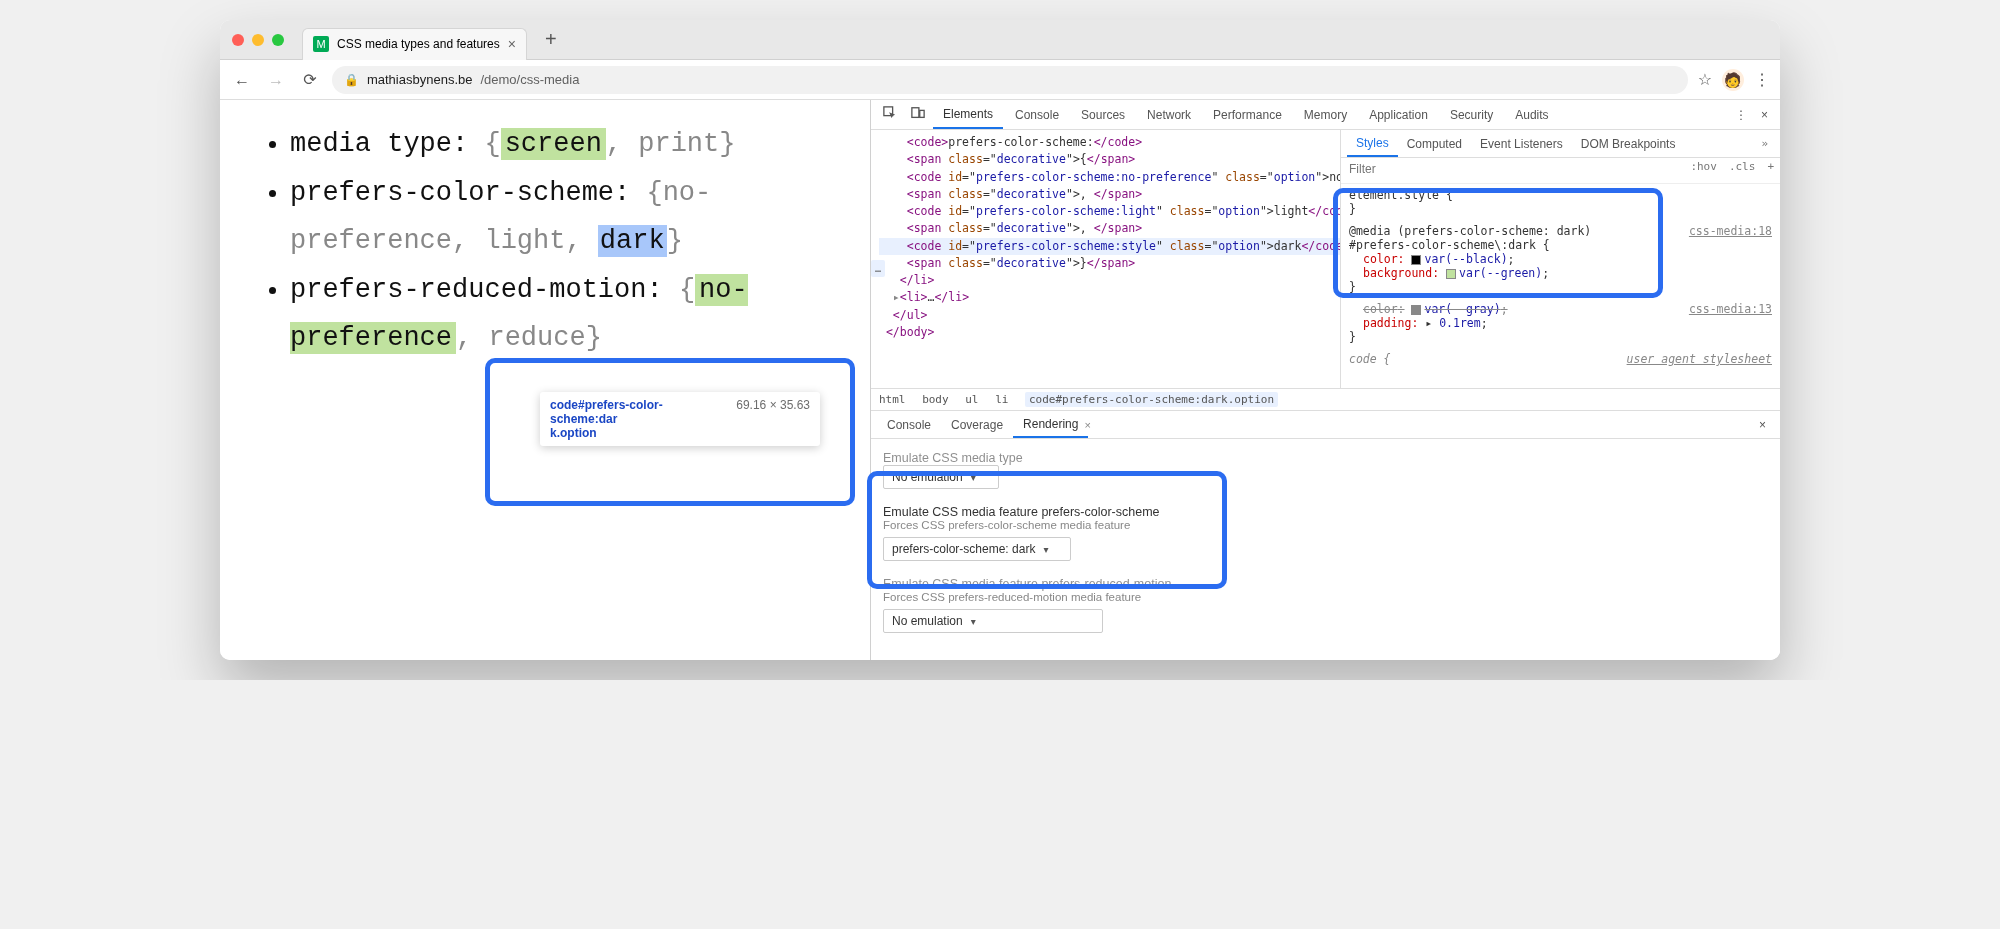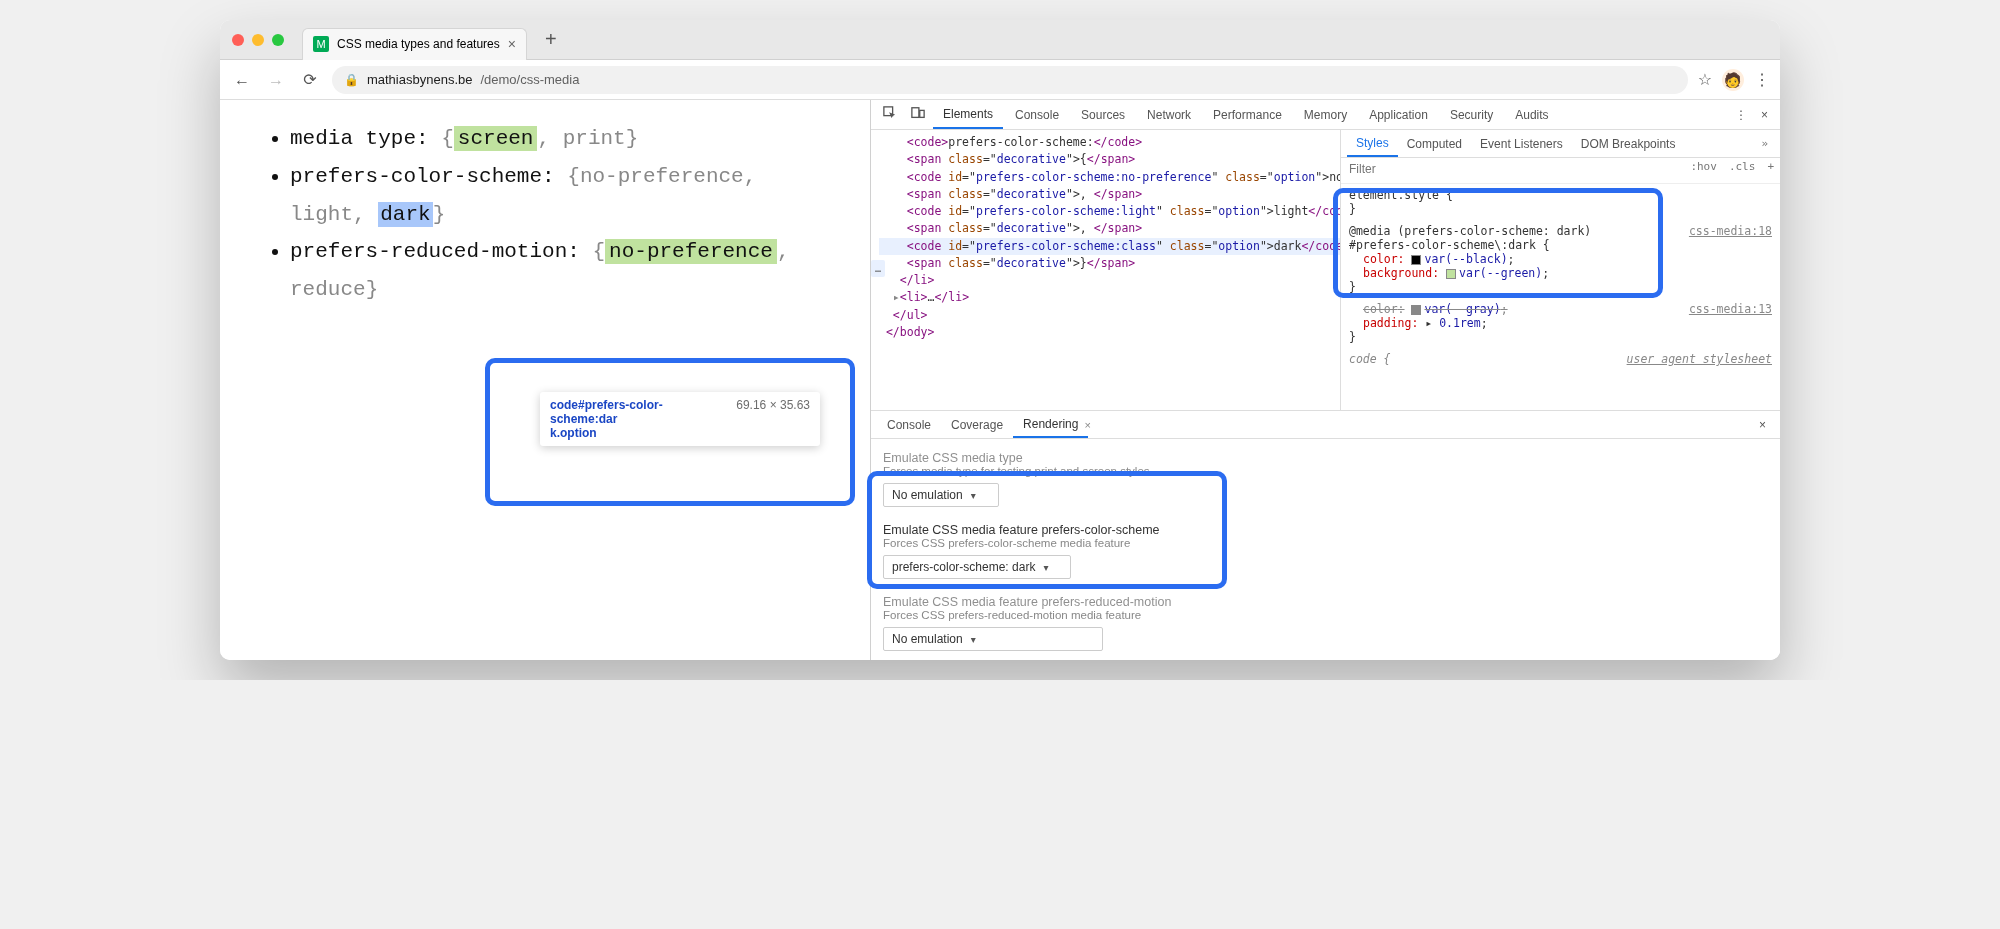--- a/index.html
+++ b/index.html
@@ -88,21 +88,21 @@
 }
 .page {
   width: 650px;
   padding: 20px 30px;
   font-family: "Courier New", monospace;
   color: #111;
   position: relative;
 }
 .page h1 { font-size: 32px; font-weight: bold; line-height: 1.5; margin-bottom: 28px; }
 .page ul { list-style: disc; padding-left: 40px; }
-.page li { font-size: 21px; line-height: 1.8; }
+.page li { font-size: 27px; line-height: 1.8; }
 .hl { background: #c0e29f; padding: 1px 4px; }
 .sel { background: #a8c7fa; padding: 1px 2px; }
 .muted { color: #888; }
 
 
 .tooltip {
   position: absolute;
   top: 292px;
   left: 320px;
   background: #fff;
@@ -348,21 +348,21 @@
 
       <div class="dt-split">
 
         <div class="dom-pane">
 <div class="dom-line">    <span class="dom-tag">&lt;code&gt;</span><span class="dom-text">prefers-color-scheme:</span><span class="dom-tag">&lt;/code&gt;</span></div>
 <div class="dom-line">    <span class="dom-tag">&lt;span </span><span class="dom-attr">class</span><span>="</span><span class="dom-val">decorative</span><span>"&gt;</span><span class="dom-text">{</span><span class="dom-tag">&lt;/span&gt;</span></div>
 <div class="dom-line">    <span class="dom-tag">&lt;code </span><span class="dom-attr">id</span><span>="</span><span class="dom-val">prefers-color-scheme:no-preference</span><span>" </span><span class="dom-attr">class</span><span>="</span><span class="dom-val">option</span><span>"&gt;</span><span class="dom-text">no-preference</span></div>
 <div class="dom-line">    <span class="dom-tag">&lt;span </span><span class="dom-attr">class</span><span>="</span><span class="dom-val">decorative</span><span>"&gt;</span><span class="dom-text">, </span><span class="dom-tag">&lt;/span&gt;</span></div>
 <div class="dom-line">    <span class="dom-tag">&lt;code </span><span class="dom-attr">id</span><span>="</span><span class="dom-val">prefers-color-scheme:light</span><span>" </span><span class="dom-attr">class</span><span>="</span><span class="dom-val">option</span><span>"&gt;</span><span class="dom-text">light</span><span class="dom-tag">&lt;/code&gt;</span></div>
 <div class="dom-line">    <span class="dom-tag">&lt;span </span><span class="dom-attr">class</span><span>="</span><span class="dom-val">decorative</span><span>"&gt;</span><span class="dom-text">, </span><span class="dom-tag">&lt;/span&gt;</span></div>
-<div class="dom-line dom-hl">    <span class="dom-tag">&lt;code </span><span class="dom-attr">id</span><span>="</span><span class="dom-val">prefers-color-scheme:class</span><span>" </span><span class="dom-attr">class</span><span>="</span><span class="dom-val">option</span><span>"&gt;</span><span class="dom-text">dark</span><span class="dom-tag">&lt;/code&gt;</span></div>
+<div class="dom-line dom-hl">    <span class="dom-tag">&lt;code </span><span class="dom-attr">id</span><span>="</span><span class="dom-val">prefers-color-scheme:style</span><span>" </span><span class="dom-attr">class</span><span>="</span><span class="dom-val">option</span><span>"&gt;</span><span class="dom-text">dark</span><span class="dom-tag">&lt;/code&gt;</span></div>
 <div class="dom-line">    <span class="dom-tag">&lt;span </span><span class="dom-attr">class</span><span>="</span><span class="dom-val">decorative</span><span>"&gt;</span><span class="dom-text">}</span><span class="dom-tag">&lt;/span&gt;</span></div>
 <div class="dom-line">   <span class="dom-tag">&lt;/li&gt;</span></div>
 <div class="dom-line">  <span class="dom-mute">▸</span><span class="dom-tag">&lt;li&gt;</span><span class="dom-text">…</span><span class="dom-tag">&lt;/li&gt;</span></div>
 <div class="dom-line">  <span class="dom-tag">&lt;/ul&gt;</span></div>
 <div class="dom-line"> <span class="dom-tag">&lt;/body&gt;</span></div>
           <div class="ellipsis-badge">…</div>
         </div>
 
         <div class="styles-pane">
           <div class="styles-subtabs">
@@ -401,32 +401,38 @@
             <div class="rule-block" style="color:#888;font-style:italic">
               <span class="rule-src">user agent stylesheet</span>
               <span>code {</span>
             </div>
           </div>
 
           <div class="blue-box" style="top:58px; left:-8px; width:330px; height:110px;"></div>
         </div>
       </div>
 
+      <div class="breadcrumb-row">
+        <span>html</span>
+        <span>body</span>
+        <span>ul</span>
+        <span>li</span>
+        <span class="bc-sel">code#prefers-color-scheme:dark.option</span>
+      </div>
 
       <div class="drawer">
         <div class="drawer-tabs">
           <div class="drawer-tab">Console</div>
           <div class="drawer-tab">Coverage</div>
           <div class="drawer-tab active">Rendering</div>
           <span style="color:#888;font-size:11px;margin-left:-4px;cursor:pointer">×</span>
           <div class="drawer-close">×</div>
         </div>
         <div class="drawer-body">
           <div class="section-title" style="opacity:.55">Emulate CSS media type</div>
-          <div class="section-sub">Forces media type for testing print and screen styles</div>
           <div class="emul-select">
               <span>No emulation</span>
             </div>
 
           <div class="section-title">Emulate CSS media feature prefers-color-scheme</div>
           <div class="section-sub">Forces CSS prefers-color-scheme media feature</div>
           <div class="emul-select">
               <span>prefers-color-scheme: dark</span>
             </div>
 

